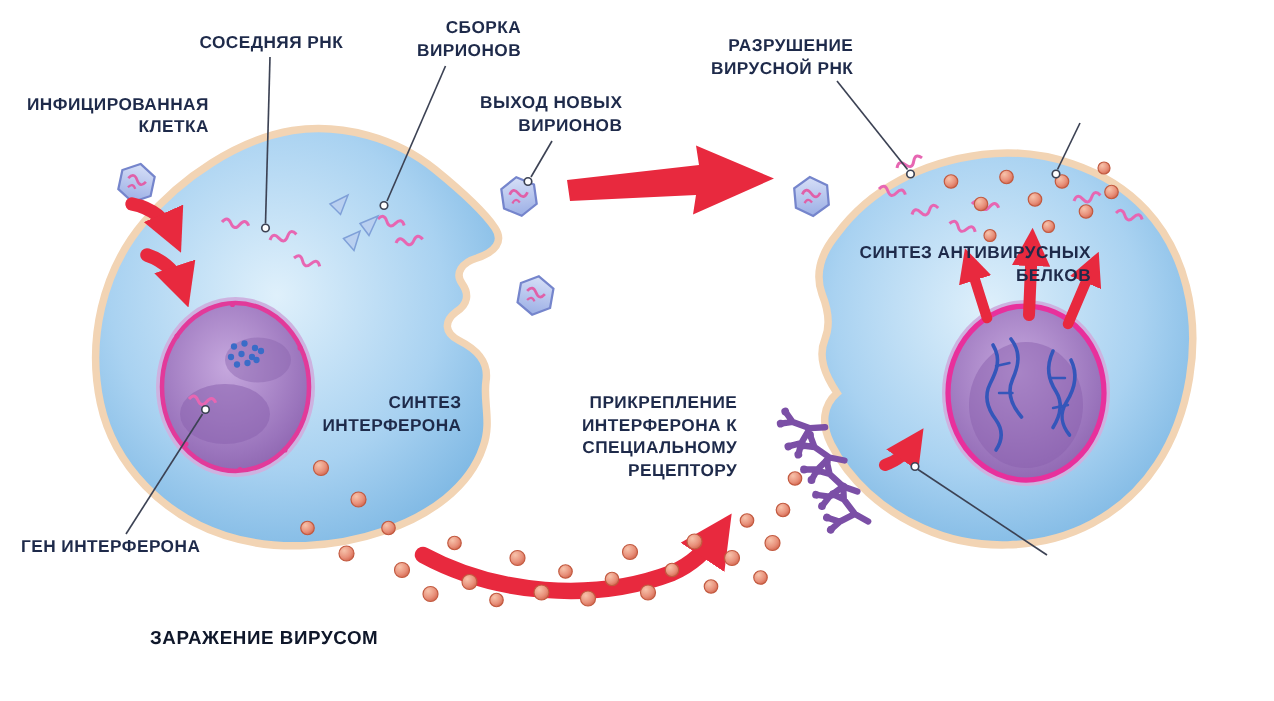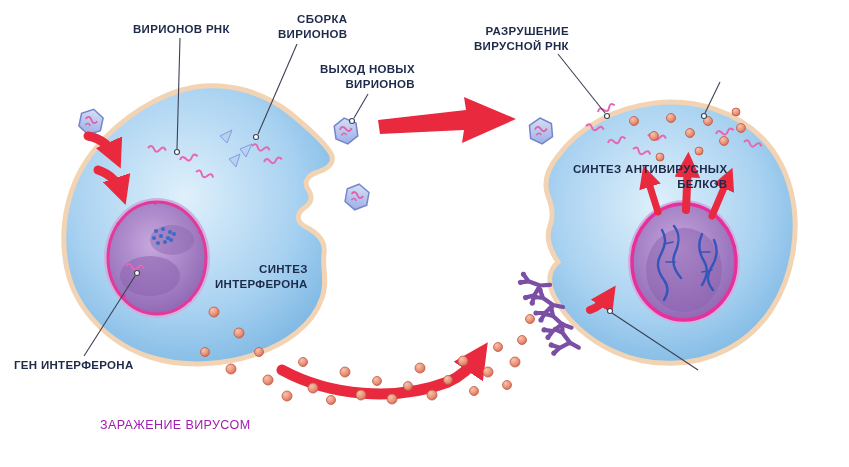--- a/index.html
+++ b/index.html
@@ -6,21 +6,21 @@
   .canvas{
     position:relative;width:849px;height:467px;background:#ffffff;overflow:hidden;
     font-family:"Liberation Sans",sans-serif;
   }
   svg.art{position:absolute;left:0;top:0;}
   .lbl{
     position:absolute;font-size:11.5px;font-weight:bold;color:#1e2a4a;
     line-height:1.3;letter-spacing:.3px;white-space:pre-line;text-align:right;
   }
   .cap{
-    position:absolute;font-size:12.5px;font-weight:normal;color:#a21caf;
+    position:absolute;font-size:12.5px;font-weight:bold;color:#0f172a;
     letter-spacing:.4px;white-space:pre-line;text-align:right;
   }
 </style>
 </head>
 <body>
 
 <div class="canvas">
 
   <svg class="art" width="849" height="467" viewBox="0 0 849 467">
     <defs>
@@ -229,27 +229,33 @@
         <circle cx="607" cy="116" r="2.5"></circle>
       <line x1="720" y1="82" x2="705" y2="113"></line>
         <circle cx="704" cy="116" r="2.5"></circle>
       <line x1="84" y1="356" x2="135" y2="276"></line>
         <circle cx="137" cy="273" r="2.5"></circle>
       <line x1="698" y1="370" x2="612" y2="313"></line>
         <circle cx="610" cy="311" r="2.5"></circle>
     </g>
   </svg>
 
-  <div class="lbl" style="left:133px;top:22px">ВИРИОНОВ РНК</div>
+  <div class="lbl" style="left:18px;top:63px">ИНФИЦИРОВАННАЯ
+КЛЕТКА</div>
+  <div class="lbl" style="left:133px;top:22px">СОСЕДНЯЯ РНК</div>
   <div class="lbl" style="left:278px;top:12px">СБОРКА
 ВИРИОНОВ</div>
   <div class="lbl" style="left:320px;top:62px">ВЫХОД НОВЫХ
 ВИРИОНОВ</div>
   <div class="lbl" style="left:474px;top:24px">РАЗРУШЕНИЕ
 ВИРУСНОЙ РНК</div>
   <div class="lbl" style="left:573px;top:162px">СИНТЕЗ АНТИВИРУСНЫХ
 БЕЛКОВ</div>
   <div class="lbl" style="left:215px;top:262px">СИНТЕЗ
 ИНТЕРФЕРОНА</div>
+  <div class="lbl" style="left:388px;top:262px">ПРИКРЕПЛЕНИЕ
+ИНТЕРФЕРОНА К
+СПЕЦИАЛЬНОМУ
+РЕЦЕПТОРУ</div>
   <div class="lbl" style="left:14px;top:358px">ГЕН ИНТЕРФЕРОНА</div>
   <div class="cap" style="left:100px;top:418px">ЗАРАЖЕНИЕ ВИРУСОМ</div>
 
 </div>
 
 </body></html>

